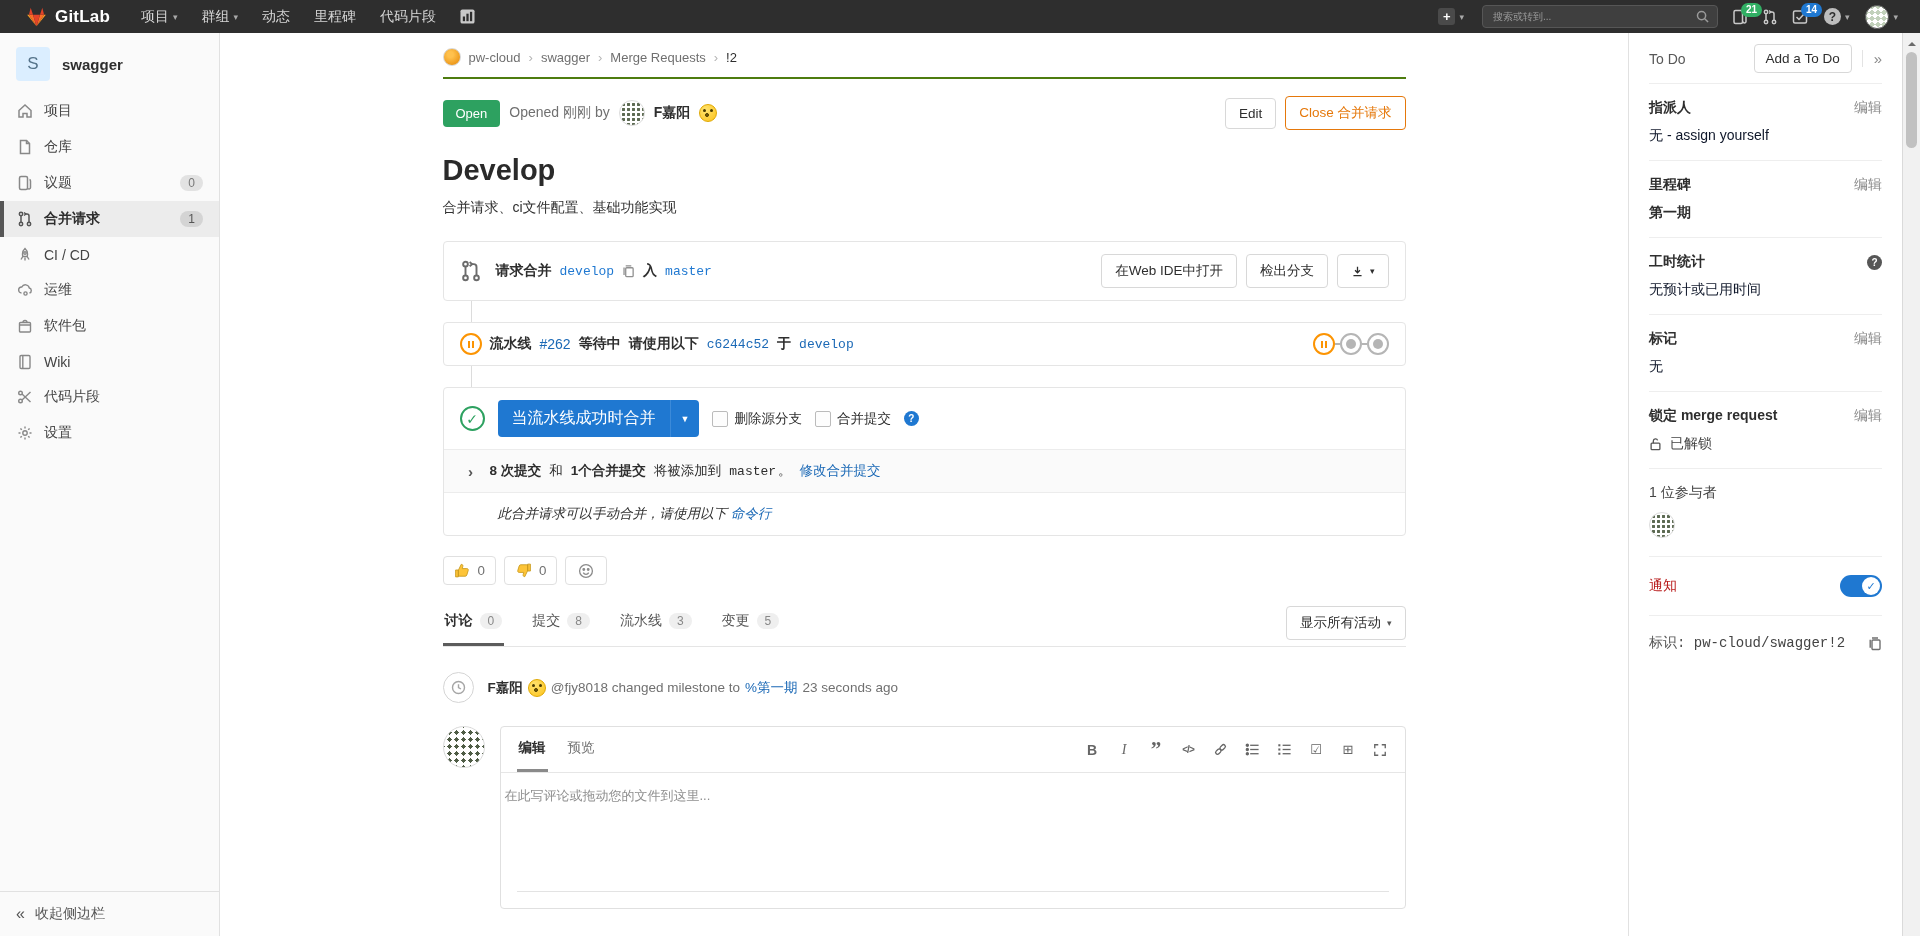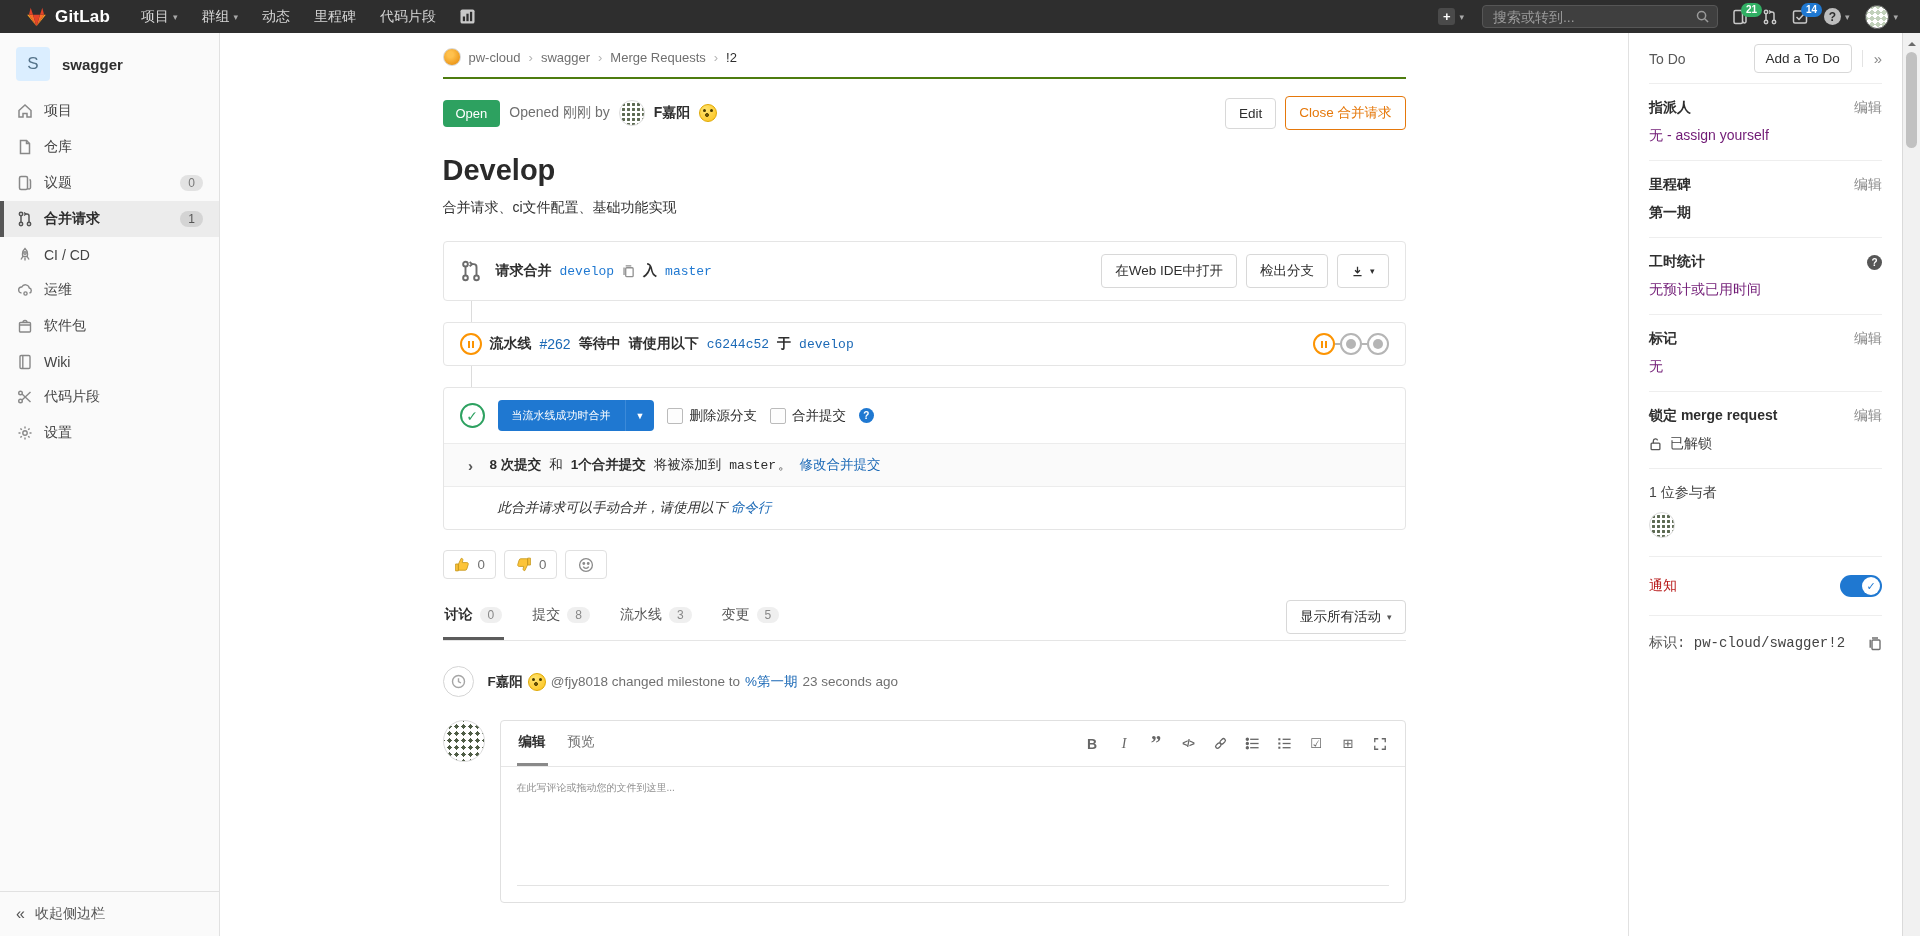--- a/index.html
+++ b/index.html
@@ -9,21 +9,21 @@
   .navbar{height:33px;background:var(--navbar-bg);display:flex;align-items:center;padding:0 0 0 26px;}
   .nb-left{display:flex;align-items:center;gap:2px;}
   .brand{display:flex;align-items:center;gap:8px;margin-right:18px;}
   .brand-name{color:#fff;font-weight:bold;font-size:17px;letter-spacing:.2px;}
   .nb-item{color:#d6d6d6;padding:7px 11px;display:flex;align-items:center;gap:4px;font-size:14px;cursor:pointer;}
   .nb-caret{font-size:9px;color:#a9a9a9;}
   .nb-spacer{flex:1;}
   .nb-right{display:flex;align-items:center;gap:14px;padding-right:22px;}
   .nb-plus{background:#4a4a4a;color:#fff;width:17px;height:17px;border-radius:3px;display:flex;align-items:center;justify-content:center;font-weight:bold;font-size:13px;line-height:1;}
   .nb-search{display:flex;align-items:center;background:#3f3f3f;border:1px solid #565656;border-radius:4px;height:21px;width:218px;padding:0 8px;gap:6px;}
-  .nb-search input{background:transparent;border:none;outline:none;color:#c9c9c9;font-size:14px;flex:1;font-family:inherit;}
+  .nb-search input{background:transparent;border:none;outline:none;color:#c9c9c9;font-size:10px;flex:1;font-family:inherit;}
   .nb-search input::placeholder{color:#9b9b9b;}
   .nb-iconbtn{position:relative;display:flex;align-items:center;color:#c9c9c9;}
   .nb-badge{position:absolute;top:-6px;left:9px;font-size:10px;font-weight:bold;color:#fff;border-radius:8px;padding:1px 5px;line-height:1.2;}
   .nb-badge.green{background:var(--badge-green);}
   .nb-badge.blue{background:var(--badge-blue);}
   .nb-help{width:17px;height:17px;border-radius:50%;background:#bdbdbd;color:#2e2e2e;font-weight:bold;font-size:12px;display:flex;align-items:center;justify-content:center;}
   .nb-avatar{width:22px;height:22px;border-radius:50%;background:#fff;
      background-image:linear-gradient(45deg,#c2d1bb 25%,transparent 25%),linear-gradient(-45deg,#c2d1bb 25%,transparent 25%),
        linear-gradient(45deg,transparent 75%,#c2d1bb 75%),linear-gradient(-45deg,transparent 75%,#c2d1bb 75%);
      background-size:6px 6px;border:1px solid #555;}
@@ -75,21 +75,21 @@
   .connector{width:1px;height:21px;background:#dcdcdc;margin-left:28px;}
   .pauseball{width:22px;height:22px;border-radius:50%;border:2px solid var(--pending-orange);display:flex;align-items:center;justify-content:center;gap:2px;box-sizing:border-box;background:#fff;}
   .pauseball i{width:2px;height:7px;background:var(--pending-orange);display:block;}
   .grayball{width:22px;height:22px;border-radius:50%;border:2px solid #b5b5b5;box-sizing:border-box;display:flex;align-items:center;justify-content:center;background:#fff;}
   .grayball i{width:10px;height:10px;border-radius:50%;background:#b5b5b5;display:block;}
   .mini-pipe{margin-left:auto;display:flex;align-items:center;}
   .mini-pipe .seg{width:5px;height:1.5px;background:#b5b5b5;}
   .link{color:var(--link);cursor:pointer;text-decoration:none;}
   .okball{width:25px;height:25px;border-radius:50%;border:2px solid var(--green);color:var(--green);display:flex;align-items:center;justify-content:center;font-weight:bold;font-size:14px;box-sizing:border-box;}
   .btn-merge{display:flex;align-items:stretch;border-radius:4px;overflow:hidden;cursor:pointer;}
-  .btn-merge .lbl{background:var(--blue);color:#fff;padding:8px 14px;font-size:11px;}
+  .btn-merge .lbl{background:var(--blue);color:#fff;padding:8px 14px;font-size:16px;}
   .btn-merge .car{background:var(--blue);color:#fff;padding:8px 10px;border-left:1px solid #3b8ad9;display:flex;align-items:center;font-size:9px;}
   .chk{display:flex;align-items:center;gap:6px;color:#2e2e2e;font-size:13.5px;}
   .chk .box{width:14px;height:14px;border:1px solid #bbb;border-radius:2px;background:#fdfdfd;display:inline-block;}
   .qmark{width:15px;height:15px;border-radius:50%;background:var(--blue);color:#fff;font-size:10px;font-weight:bold;display:inline-flex;align-items:center;justify-content:center;}
   .commits-row{background:#fafafa;border-top:1px solid #ececec;padding:12px 16px;display:flex;align-items:center;gap:8px;font-size:13.5px;}
   .chev{color:#555;font-weight:bold;font-size:15px;width:22px;text-align:center;}
   .manual-row{border-top:1px solid #ececec;padding:12px 16px 12px 54px;font-style:italic;font-size:13.5px;color:#303030;}
   
   .awards{display:flex;gap:8px;margin:20px 0 4px;}
   .award-btn{border:1px solid #e0e0e0;border-radius:4px;background:#fff;padding:5px 10px;display:flex;align-items:center;gap:7px;color:#707070;cursor:pointer;}
@@ -108,32 +108,32 @@
   .editor{flex:1;border:1px solid #e0e0e0;border-radius:4px;background:#fff;}
   .ed-head{display:flex;align-items:center;border-bottom:1px solid #e6e6e6;padding:0 16px;}
   .ed-tab{padding:12px 2px;margin-right:18px;color:#707070;cursor:pointer;border-bottom:3px solid transparent;font-size:13.5px;}
   .ed-tab.active{color:#2e2e2e;font-weight:bold;border-bottom-color:#8a8a8a;}
   .ed-tools{margin-left:auto;display:flex;align-items:center;gap:15px;color:#666;}
   .tool{display:flex;align-items:center;justify-content:center;width:17px;height:17px;cursor:pointer;color:#666;font-size:13px;}
   .tool b{font-size:14px;} .tool i{font-size:14px;font-family:"Liberation Serif",serif;}
   .tool .q{font-family:"Liberation Serif",serif;font-weight:bold;font-size:21px;line-height:8px;height:10px;}
   .tool .code{font-size:10px;font-weight:bold;letter-spacing:-1px;}
   .ed-body{position:relative;}
-  .ed-body textarea{display:block;width:100%;box-sizing:border-box;border:none;outline:none;resize:none;height:118px;padding:14px 16px;font-family:inherit;font-size:10px;color:#c2410c;background:transparent;}
+  .ed-body textarea{display:block;width:100%;box-sizing:border-box;border:none;outline:none;resize:none;height:118px;padding:14px 4px;font-family:inherit;font-size:13px;color:#c2410c;background:transparent;}
   .ed-body textarea::placeholder{color:#8f8f8f;}
   .ed-split{border-top:1px solid #e3e3e3;margin:0 16px;height:16px;}
   
   .sb-row{padding:15px 0;border-bottom:1px solid #eee;}
   .sb-top{display:flex;align-items:center;padding:11px 0 10px;border-bottom:1px solid #eee;}
   .sb-top .todo-lbl{color:#585858;}
   .sb-top .btn{margin-left:auto;padding:6px 11px;}
   .sb-collapse{margin-left:10px;padding-left:11px;border-left:1px solid #e3e3e3;color:#8a8a8a;font-size:15px;cursor:pointer;}
   .sb-head{display:flex;justify-content:space-between;align-items:center;font-weight:bold;color:#2e2e2e;}
   .sb-edit{font-weight:normal;color:#8a8a8a;cursor:pointer;}
-  .sb-val{margin-top:10px;color:#701a75;}
+  .sb-val{margin-top:10px;color:#0f172a;}
   .sb-val.strong{color:#2e2e2e;font-weight:bold;}
   .sb-val.dark{color:#444;display:flex;align-items:center;gap:8px;}
   .qmark-dark{width:15px;height:15px;border-radius:50%;background:#565656;color:#fff;font-size:10px;font-weight:bold;display:inline-flex;align-items:center;justify-content:center;}
   .toggle{width:42px;height:22px;border-radius:12px;background:var(--blue);position:relative;cursor:pointer;}
   .toggle .knob{position:absolute;right:2px;top:2px;width:18px;height:18px;border-radius:50%;background:#fff;color:var(--blue);font-size:11px;font-weight:bold;display:flex;align-items:center;justify-content:center;}
   .ref-row{display:flex;align-items:center;color:#555;}
   .ref-row .copy-ico{margin-left:auto;}
   svg{display:block;}
 </style>
 </head>

